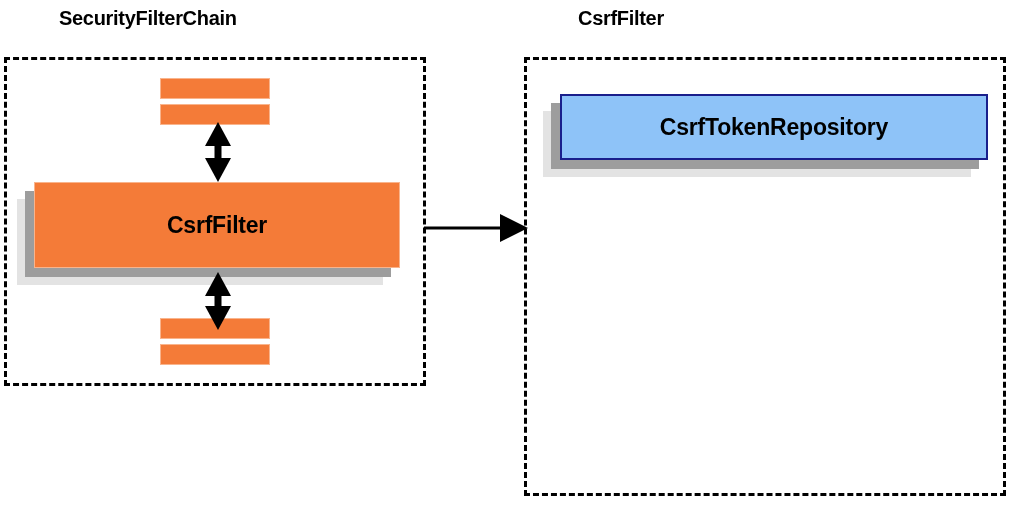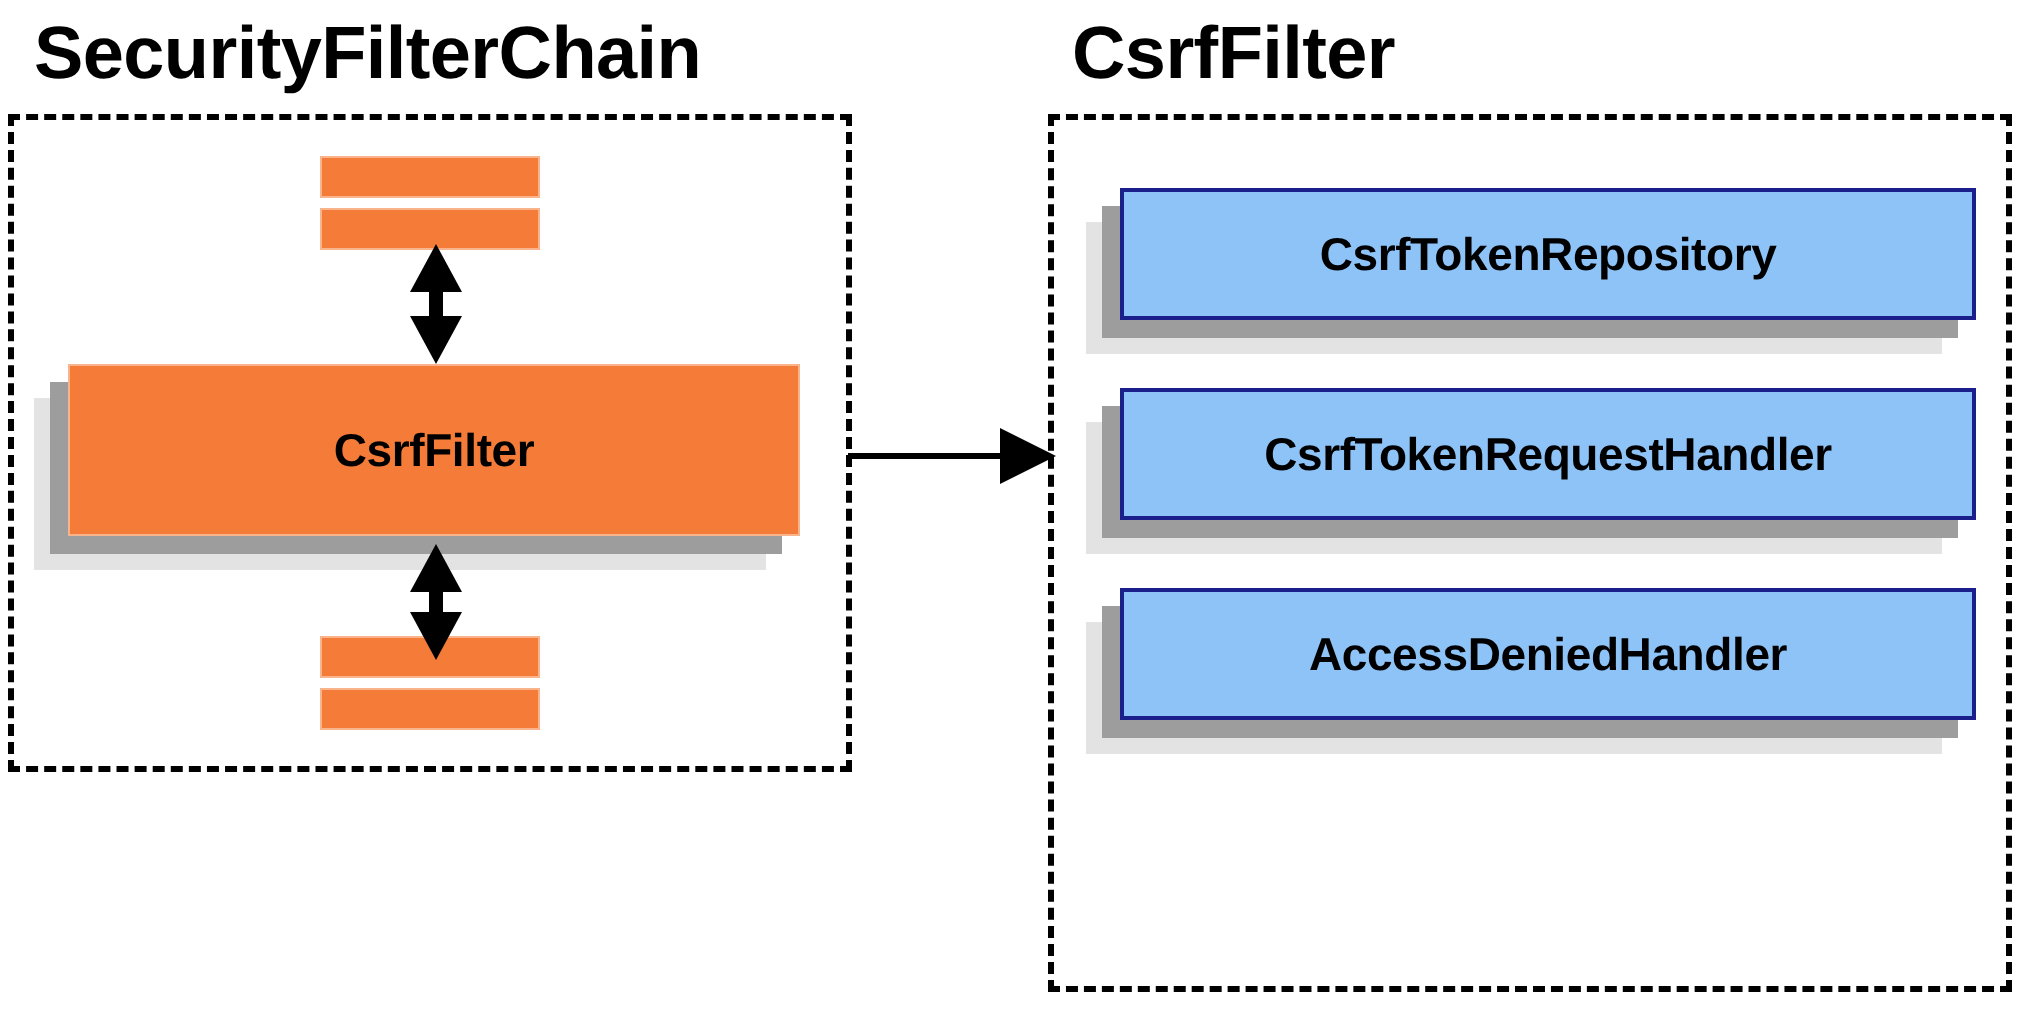--- a/index.html
+++ b/index.html
@@ -17,26 +17,27 @@
   .canvas {
     position: absolute;
     left: 0; top: 0;
     width: 1010px;
     height: 505px;
   }
 
   
   .panel-title {
     position: absolute;
-    font-size: 37px;
+    font-size: 20px;
     font-weight: bold;
     color: #000000;
     letter-spacing: -0.3px;
     white-space: nowrap;
     line-height: 1;
+    margin-left: 42px;
   }
   #title-left  { left: 17px;  top: 8px; }
   #title-right { left: 536px; top: 8px; }
 
   
   .group-box {
     position: absolute;
     border: 3px dashed #000000;
     box-sizing: border-box;
     background: transparent;
@@ -141,35 +142,21 @@
   <div id="group-right" class="group-box"></div>
 
   <div class="node blue" style="left:560px; top:94px; width:428px; height:66px;">
     <div class="shadow-far"></div>
     <div class="shadow-near"></div>
     <div class="face">
       <span class="label">CsrfTokenRepository</span>
     </div>
   </div>
 
-  <div class="node blue" style="left:560px; top:194px; width:428px; height:66px;">
-    <div class="shadow-far"></div>
-    <div class="shadow-near"></div>
-    <div class="face">
-      <span class="label">CsrfTokenRequestHandler</span>
-    </div>
-  </div>
 
-  <div class="node blue" style="left:560px; top:294px; width:428px; height:66px;">
-    <div class="shadow-far"></div>
-    <div class="shadow-near"></div>
-    <div class="face">
-      <span class="label">AccessDeniedHandler</span>
-    </div>
-  </div>
 
 
   <svg id="arrow-layer" viewBox="0 0 1010 505">
 
     <g>
       <line x1="218" y1="133" x2="218" y2="172" stroke="#000000" stroke-width="7"></line>
       <polygon points="218,122 205,146 231,146" fill="#000000"></polygon>
       <polygon points="218,182 205,158 231,158" fill="#000000"></polygon>
     </g>
 

